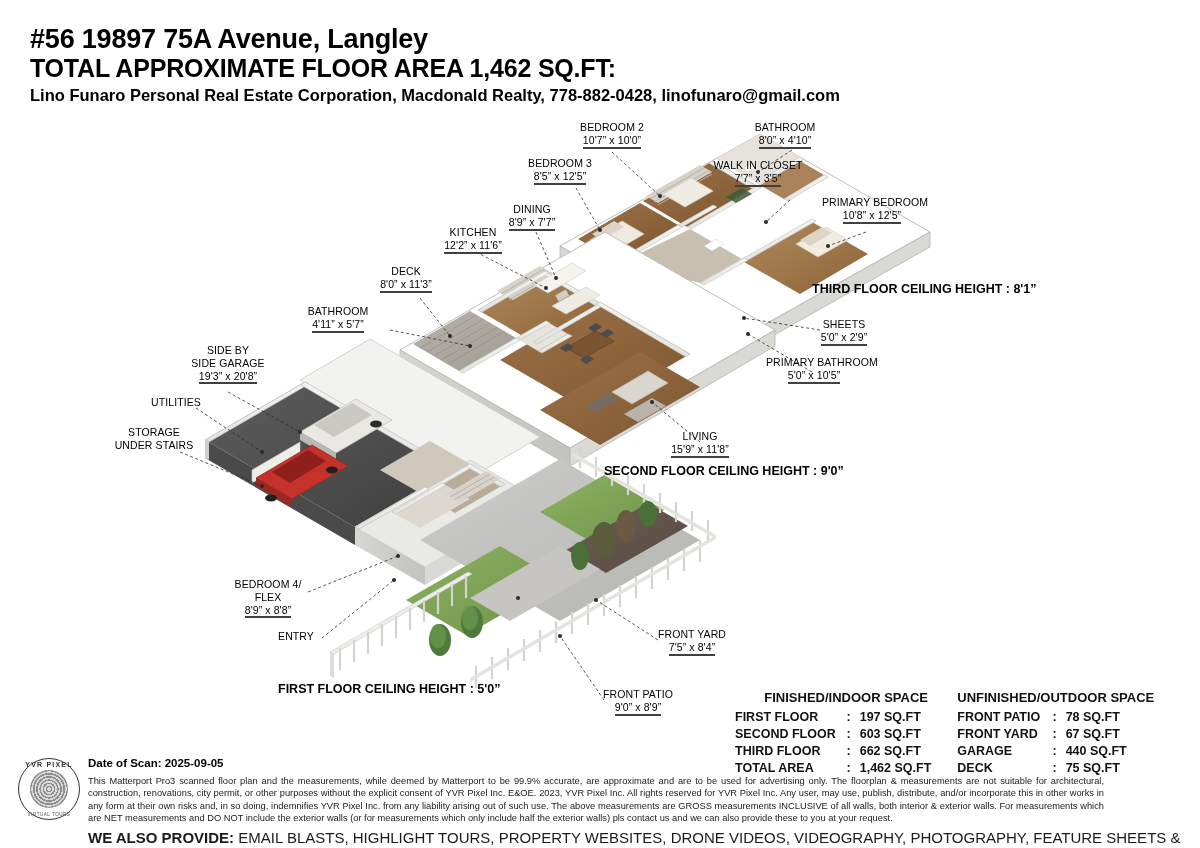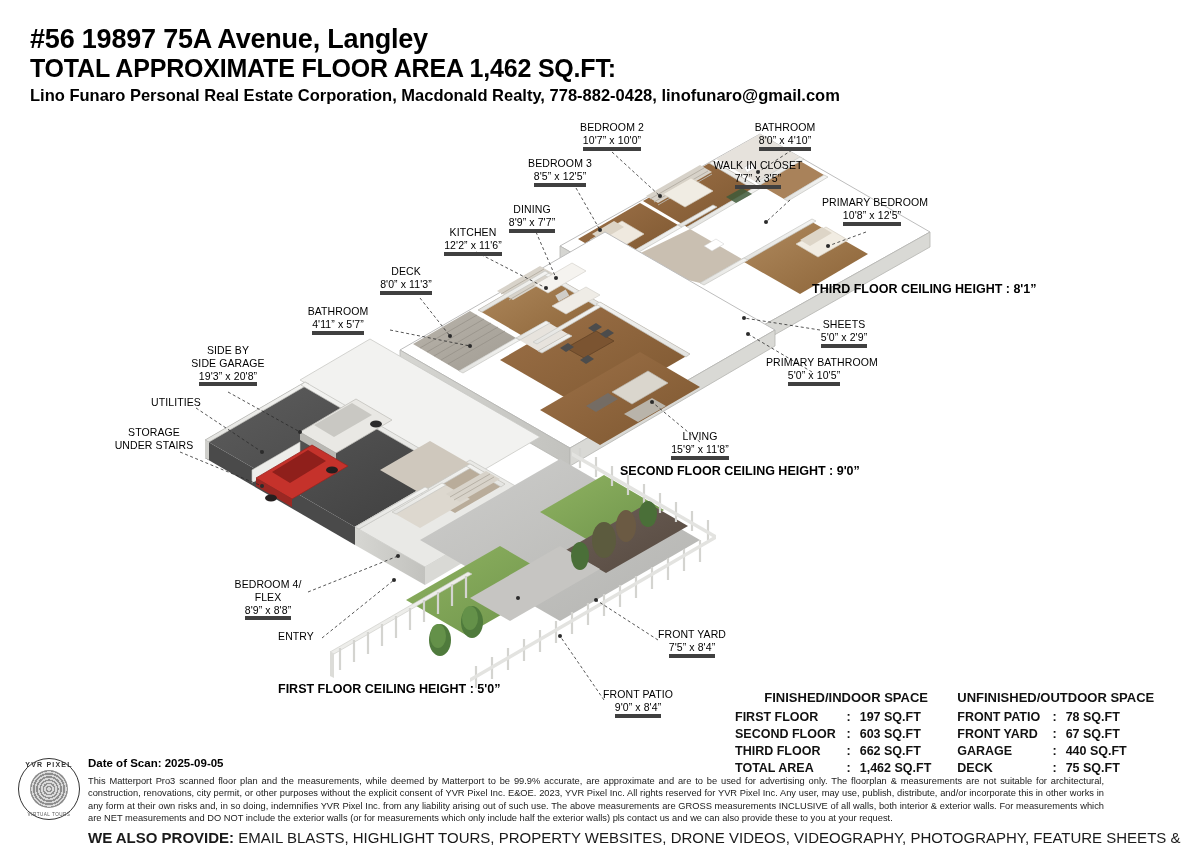--- a/index.html
+++ b/index.html
@@ -53,21 +53,21 @@
   .label {
     position: absolute;
     font-size: 10.5px;
     line-height: 1.22;
     text-align: center;
     white-space: nowrap;
     letter-spacing: 0.1px;
   }
   .label .ln { display: block; }
   .label.underline .ln:last-child {
-    border-bottom: 4px solid #404040;
+    border-bottom: 2px solid #404040;
     display: inline-block;
     padding-bottom: 0px;
   }
 
   .floor-label {
     position: absolute;
     font-size: 12.5px;
     font-weight: bold;
     line-height: 1.3;
     text-align: center;
@@ -586,29 +586,29 @@
     <span class="ln">ENTRY</span>
   </div>
 
   <div class="label underline" style="left:642px; top:628px; width:100px;">
     <span class="ln">FRONT YARD</span>
     <span class="ln">7'5” x 8'4”</span>
   </div>
 
   <div class="label underline" style="left:588px; top:688px; width:100px;">
     <span class="ln">FRONT PATIO</span>
-    <span class="ln">9'0” x 8'4”</span>
+    <span class="ln">9'0” x 8'9”</span>
   </div>
 
   <div class="floor-label" style="left:812px; top:281px; width:180px;">
     <span class="ln">THIRD FLOOR</span>
     <span class="ln">CEILING HEIGHT : 8'1”</span>
   </div>
 
-  <div class="floor-label" style="left:620px; top:463px; width:180px;">
+  <div class="floor-label" style="left:604px; top:463px; width:180px;">
     <span class="ln">SECOND FLOOR</span>
     <span class="ln">CEILING HEIGHT : 9'0”</span>
   </div>
 
   <div class="floor-label" style="left:278px; top:681px; width:180px;">
     <span class="ln">FIRST FLOOR</span>
     <span class="ln">CEILING HEIGHT : 5'0”</span>
   </div>
 
   <div class="legend">

